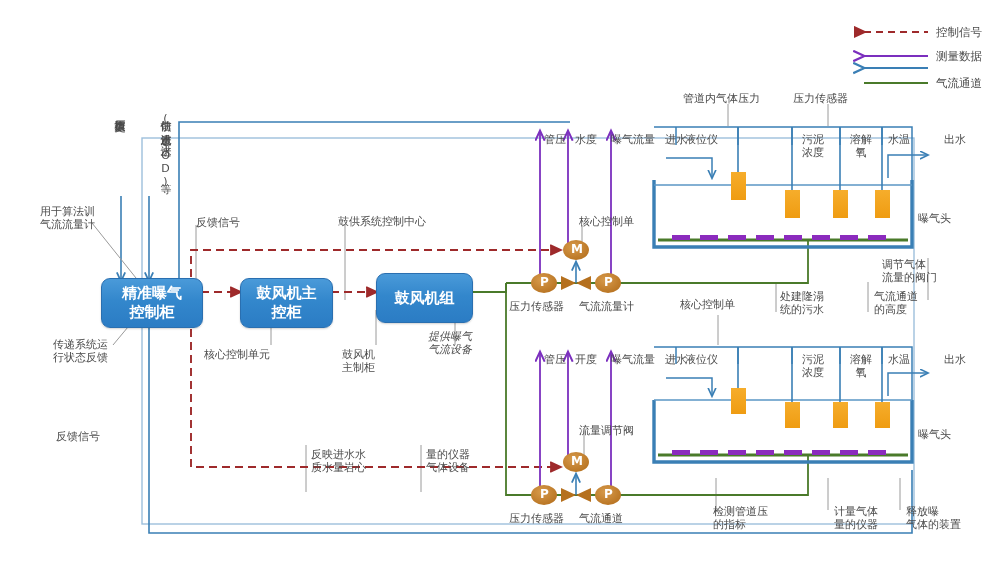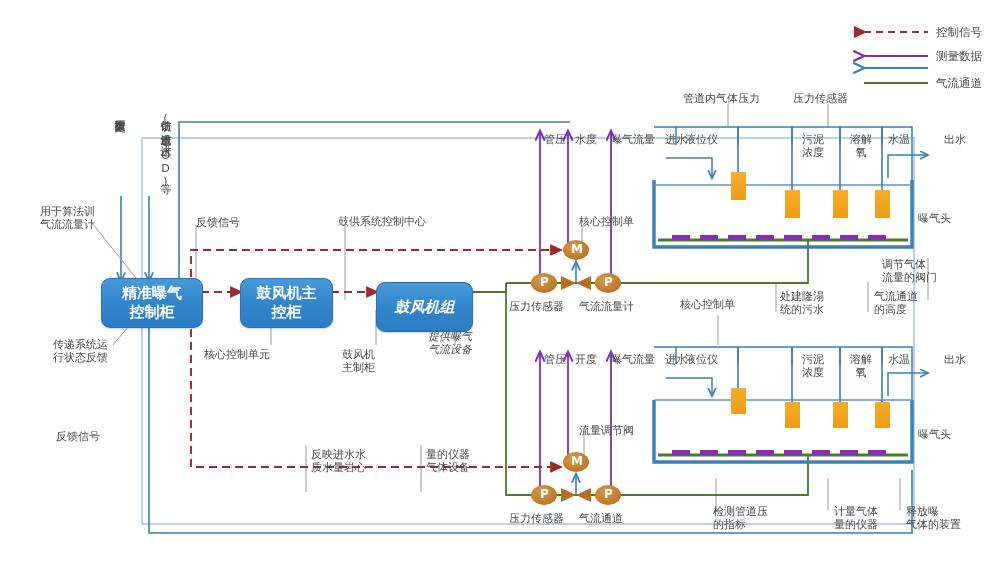--- a/index.html
+++ b/index.html
@@ -220,21 +220,21 @@
 <div class="lbl vert" style="left:110px;top:112px;width:34px;height:92px;">前馈信(进流水质、进水COD等)</div>
 
 <div class="box" style="left:73px;top:278px;width:100px;height:48px;">
   <span style="white-space:pre-line;">精准曝气
 控制柜</span>
 </div>
 <div class="box" style="left:212px;top:278px;width:91px;height:48px;">
   <span style="white-space:pre-line;">鼓风机主
 控柜</span>
 </div>
-<div class="box" style="left:348px;top:282px;width:95px;height:48px;font-style:italic;">
+<div class="box" style="left:348px;top:273px;width:95px;height:48px;">
   <span style="white-space:pre-line;">鼓风机组</span>
 </div>
 
 <div class="lbl" style="left:12px;top:205px;white-space:pre-line;">用于算法训
 气流流量计</div>
 <div class="lbl" style="left:25px;top:338px;white-space:pre-line;">传递系统运
 行状态反馈</div>
 <div class="lbl" style="left:28px;top:430px;">反馈信号</div>
 <div class="lbl" style="left:168px;top:216px;">反馈信号</div>
 

